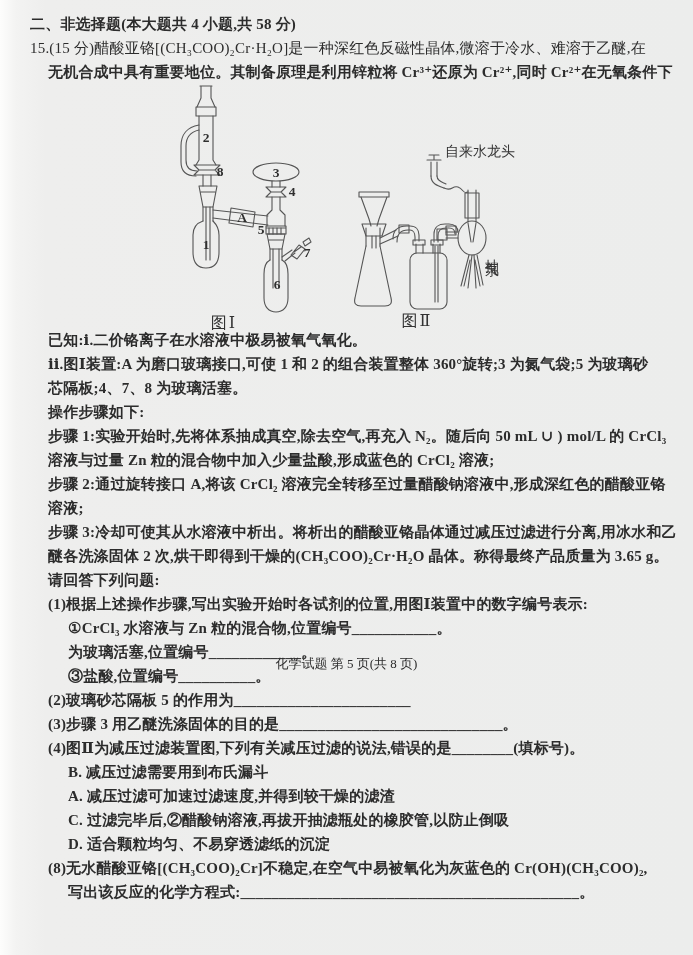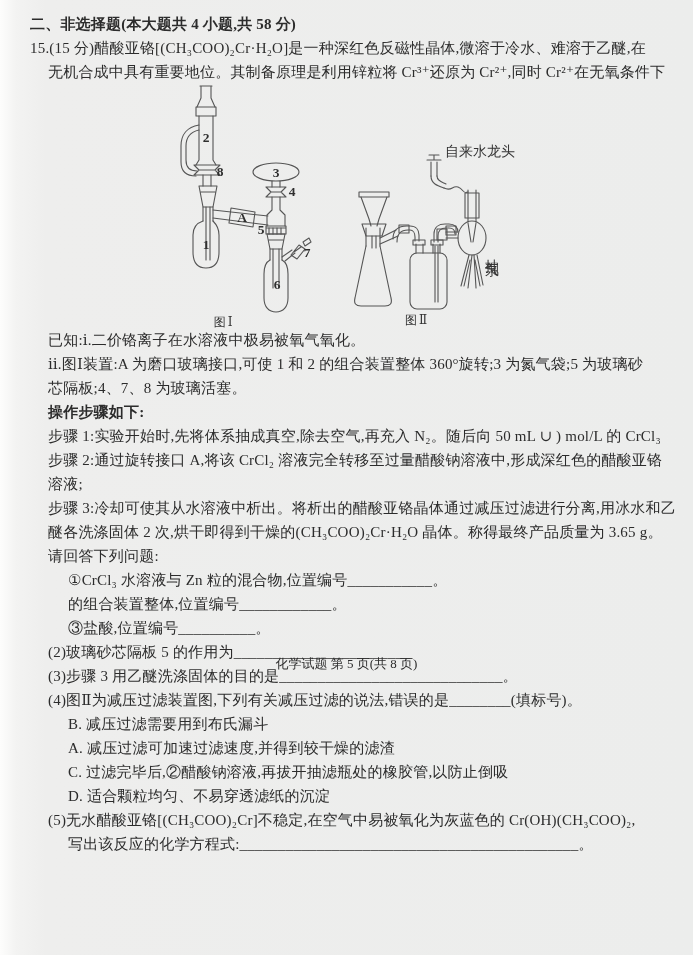--- a/index.html
+++ b/index.html
@@ -2,29 +2,29 @@
 <html><head>
 <meta charset="utf-8">
 <style>
   html,body{margin:0;padding:0;}
   body{width:693px;height:955px;overflow:hidden;
        background:linear-gradient(90deg,#fdfdfc 0px,#f3f3f2 16px,#eeeeed 45px,#ecedec 100%);
        font-family:"Liberation Serif","DejaVu Serif",serif;color:#2c2c2c;}
   .page{position:relative;width:693px;height:684px;box-sizing:border-box;
         padding:12px 32px 0 30px;font-size:15px;line-height:24px;}
   .line{white-space:nowrap;letter-spacing:.2px;}
-  .l1{padding-left:18px;}
-  .l2{padding-left:38px;}
+  .l1{padding-left:18px;font-weight:bold;}
+  .l2{padding-left:38px;font-weight:bold;}
   .bold{font-weight:700;}
   .figures{position:relative;height:244px;width:100%;}
   .figures svg{position:absolute;top:0;}
   .fig-label{position:absolute;transform:translate(-50%,-50%);font-size:14px;line-height:13px;
              color:#333;white-space:nowrap;}
   .fig-label.num{font-size:13.5px;font-weight:700;color:#2f2f2f;}
-  .fig-label.caption{font-size:12px;letter-spacing:2px;text-align:right;}
+  .fig-label.caption{font-size:16px;letter-spacing:2px;text-align:right;}
   .vertical{writing-mode:vertical-rl;text-orientation:upright;letter-spacing:3px;}
   .footer{position:absolute;left:0;right:0;bottom:8px;text-align:center;font-size:13px;}
   svg path,svg ellipse,svg rect,svg line{fill:none;stroke:#555;stroke-width:1.1;
         stroke-linecap:round;stroke-linejoin:round;}
 </style>
 </head>
 <body>
 
 <div class="page">
 
@@ -149,33 +149,35 @@
     <span class="fig-label" style="left:450px;top:67px">自来水龙头</span>
     <span class="fig-label vertical" style="left:462px;top:168px">抽气泵</span>
     <span class="fig-label caption" style="left:387px;top:236px">图Ⅱ</span>
   </div>
 
   <div class="line l1">已知:ⅰ.二价铬离子在水溶液中极易被氧气氧化。</div>
   <div class="line l1">ⅱ.图Ⅰ装置:A 为磨口玻璃接口,可使 1 和 2 的组合装置整体 360°旋转;3 为氮气袋;5 为玻璃砂</div>
   <div class="line l1">芯隔板;4、7、8 为玻璃活塞。</div>
   <div class="line l1 bold">操作步骤如下:</div>
   <div class="line l1">步骤 1:实验开始时,先将体系抽成真空,除去空气,再充入 N₂。随后向 50 mL ∪ ) mol/L 的 CrCl₃</div>
+  <div class="line l1">溶液与过量 Zn 粒的混合物中加入少量盐酸,形成蓝色的 CrCl₂ 溶液;</div>
   <div class="line l1">步骤 2:通过旋转接口 A,将该 CrCl₂ 溶液完全转移至过量醋酸钠溶液中,形成深红色的醋酸亚铬</div>
   <div class="line l1">溶液;</div>
   <div class="line l1">步骤 3:冷却可使其从水溶液中析出。将析出的醋酸亚铬晶体通过减压过滤进行分离,用冰水和乙</div>
   <div class="line l1">醚各洗涤固体 2 次,烘干即得到干燥的(CH₃COO)₂Cr·H₂O 晶体。称得最终产品质量为 3.65 g。</div>
   <div class="line l1">请回答下列问题:</div>
 
+  <div class="line l1">(1)根据上述操作步骤,写出实验开始时各试剂的位置,用图Ⅰ装置中的数字编号表示:</div>
   <div class="line l2">①CrCl₃ 水溶液与 Zn 粒的混合物,位置编号___________。</div>
-  <div class="line l2">的组合装置整体,位置编号____________。</div>
+  <div class="line l2">为玻璃活塞,位置编号____________。</div>
   <div class="line l2">③盐酸,位置编号__________。</div>
   <div class="line l1">(2)玻璃砂芯隔板 5 的作用为_______________________</div>
   <div class="line l1">(3)步骤 3 用乙醚洗涤固体的目的是_____________________________。</div>
   <div class="line l1">(4)图Ⅱ为减压过滤装置图,下列有关减压过滤的说法,错误的是________(填标号)。</div>
   <div class="line l2">B. 减压过滤需要用到布氏漏斗</div>
   <div class="line l2">A. 减压过滤可加速过滤速度,并得到较干燥的滤渣</div>
   <div class="line l2">C. 过滤完毕后,②醋酸钠溶液,再拔开抽滤瓶处的橡胶管,以防止倒吸</div>
   <div class="line l2">D. 适合颗粒均匀、不易穿透滤纸的沉淀</div>
-  <div class="line l1">(5)无水醋酸亚铬[(CH₃COO)₂Cr]不稳定,在空气中易被氧化为灰蓝色的 Cr(OH)(CH₃COO)₂,</div>
+  <div class="line l1">(8)无水醋酸亚铬[(CH₃COO)₂Cr]不稳定,在空气中易被氧化为灰蓝色的 Cr(OH)(CH₃COO)₂,</div>
   <div class="line l2">写出该反应的化学方程式:____________________________________________。</div>
 
   <div class="footer">化学试题 第 5 页(共 8 页)</div>
 </div>
 
 </body></html>

